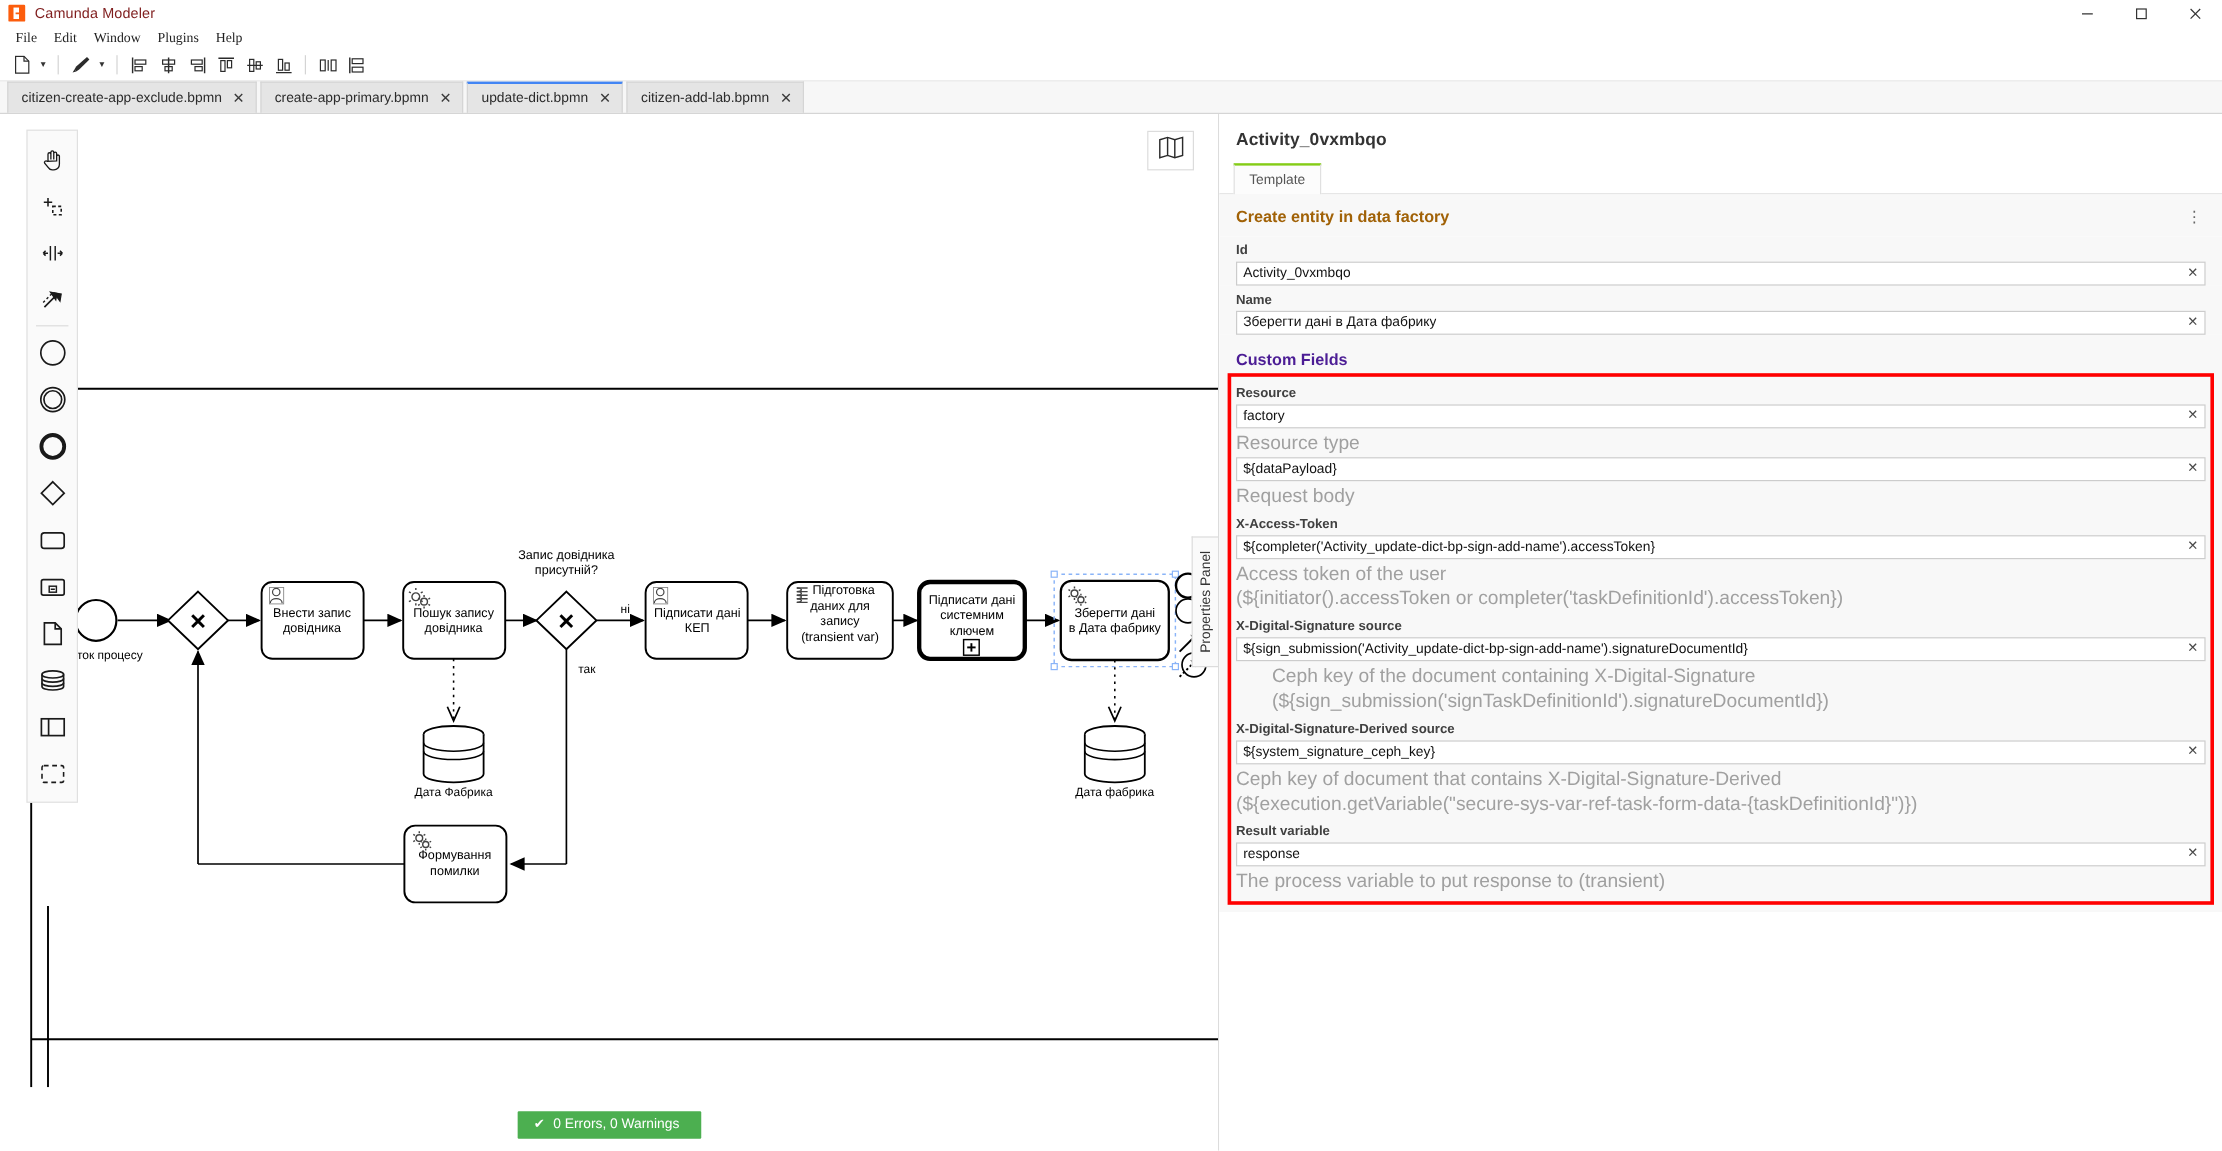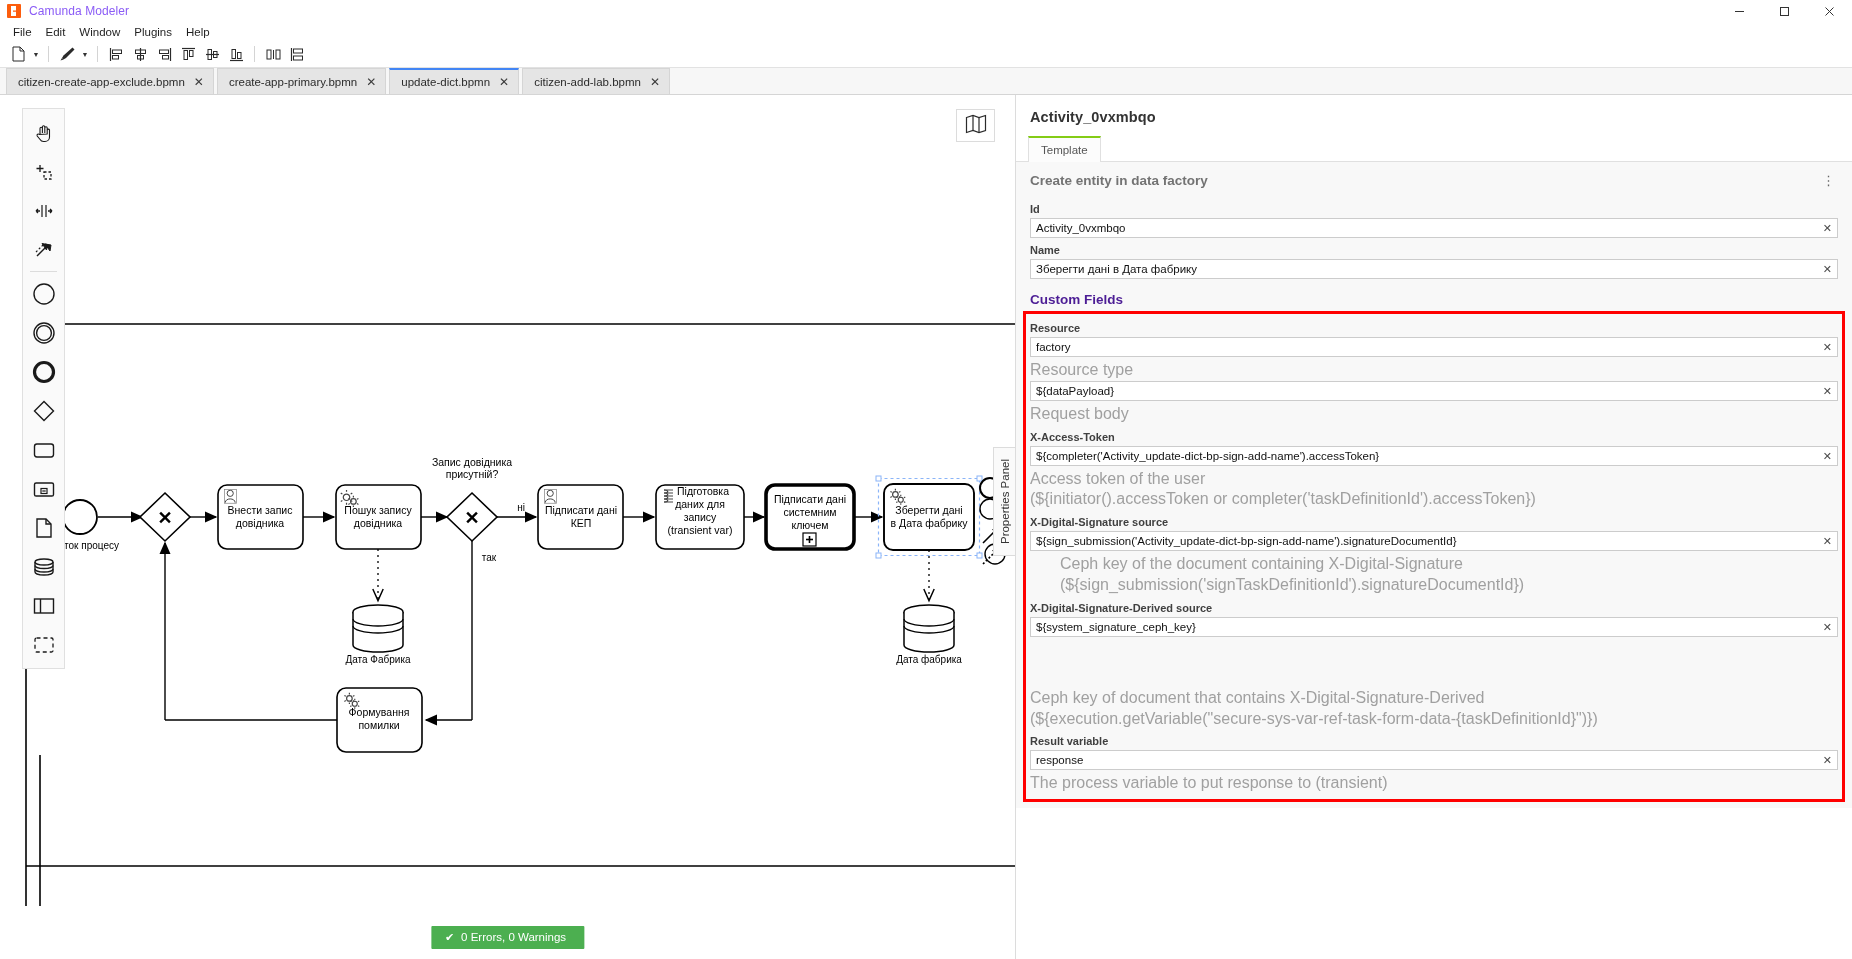--- a/index.html
+++ b/index.html
@@ -34,21 +34,21 @@
     flex: none;
   }
   .app-icon::after {
     content: "";
     position: absolute; left: 4px; top: 2px;
     width: 5px; height: 10px;
     background: #ffffff;
     clip-path: polygon(0 0, 100% 0, 100% 45%, 40% 45%, 40% 58%, 100% 58%, 100% 100%, 0 100%);
   }
   .app-title {
-    font-size: 12px; color: #8b5cf6;
+    font-size: 12px; color: #7f1d1d;
     letter-spacing: 0.1px;
   }
   .win-controls {
     position: absolute; right: 0; top: 0;
     height: 22px; display: flex;
   }
   .win-btn {
     width: 45px; height: 22px;
     display: flex; align-items: center; justify-content: center;
     color: #333;
@@ -59,20 +59,21 @@
   .menubar {
     height: 19px; min-height: 19px;
     display: flex; align-items: center;
     padding-left: 6px;
     background: #ffffff;
   }
   .menu-item {
     font-size: 11.5px; color: #1f1f1f;
     padding: 2px 7px;
     cursor: default;
+    font-family: Liberation Serif, serif;
   }
 
   
   .toolbar {
     height: 27px; min-height: 27px;
     display: flex; align-items: center;
     padding-left: 6px;
     background: #ffffff;
     border-bottom: 1px solid #e2e2e2;
   }
@@ -237,21 +238,21 @@
     border-bottom: none;
     border-top: 2px solid #84cc16;
     margin-bottom: -1px;
   }
   .props-group-head {
     display: flex; align-items: center; justify-content: space-between;
     padding: 11px 14px 9px 14px;
     background: #f8f8f8;
   }
   .props-group-title {
-    font-size: 13.5px; font-weight: bold; color: #737373;
+    font-size: 13.5px; font-weight: bold; color: #a16207;
   }
   .kebab { color: #666; font-size: 13px; letter-spacing: 1px; line-height: 1; padding-right: 2px; }
 
   .section-label {
     font-size: 13.5px; font-weight: bold; color: #4c1d95;
     padding: 9px 14px 4px 14px;
     background: #f8f8f8;
   }
 
   .field-wrap { padding: 0 14px 0 14px; background: #f8f8f8; }
@@ -786,21 +787,21 @@
           <div class="field-hint" style="white-space:pre-line;margin-left:30px;">Ceph key of the document containing X-Digital-Signature
 (${sign_submission('signTaskDefinitionId').signatureDocumentId})</div>
         </div>
 
         <div class="field-wrap">
           <div class="field-label">X-Digital-Signature-Derived source</div>
           <div class="field-input">
             <span class="val">${system_signature_ceph_key}</span>
             <span class="field-clear">✕</span>
           </div>
-          <div class="field-hint" style="white-space:pre-line;margin-top:48px;">Ceph key of document that contains X-Digital-Signature-Derived
+          <div class="field-hint" style="white-space:pre-line;">Ceph key of document that contains X-Digital-Signature-Derived
 (${execution.getVariable("secure-sys-var-ref-task-form-data-{taskDefinitionId}")})</div>
         </div>
 
         <div class="field-wrap">
           <div class="field-label">Result variable</div>
           <div class="field-input">
             <span class="val">response</span>
             <span class="field-clear">✕</span>
           </div>
           <div class="field-hint">The process variable to put response to (transient)</div>

